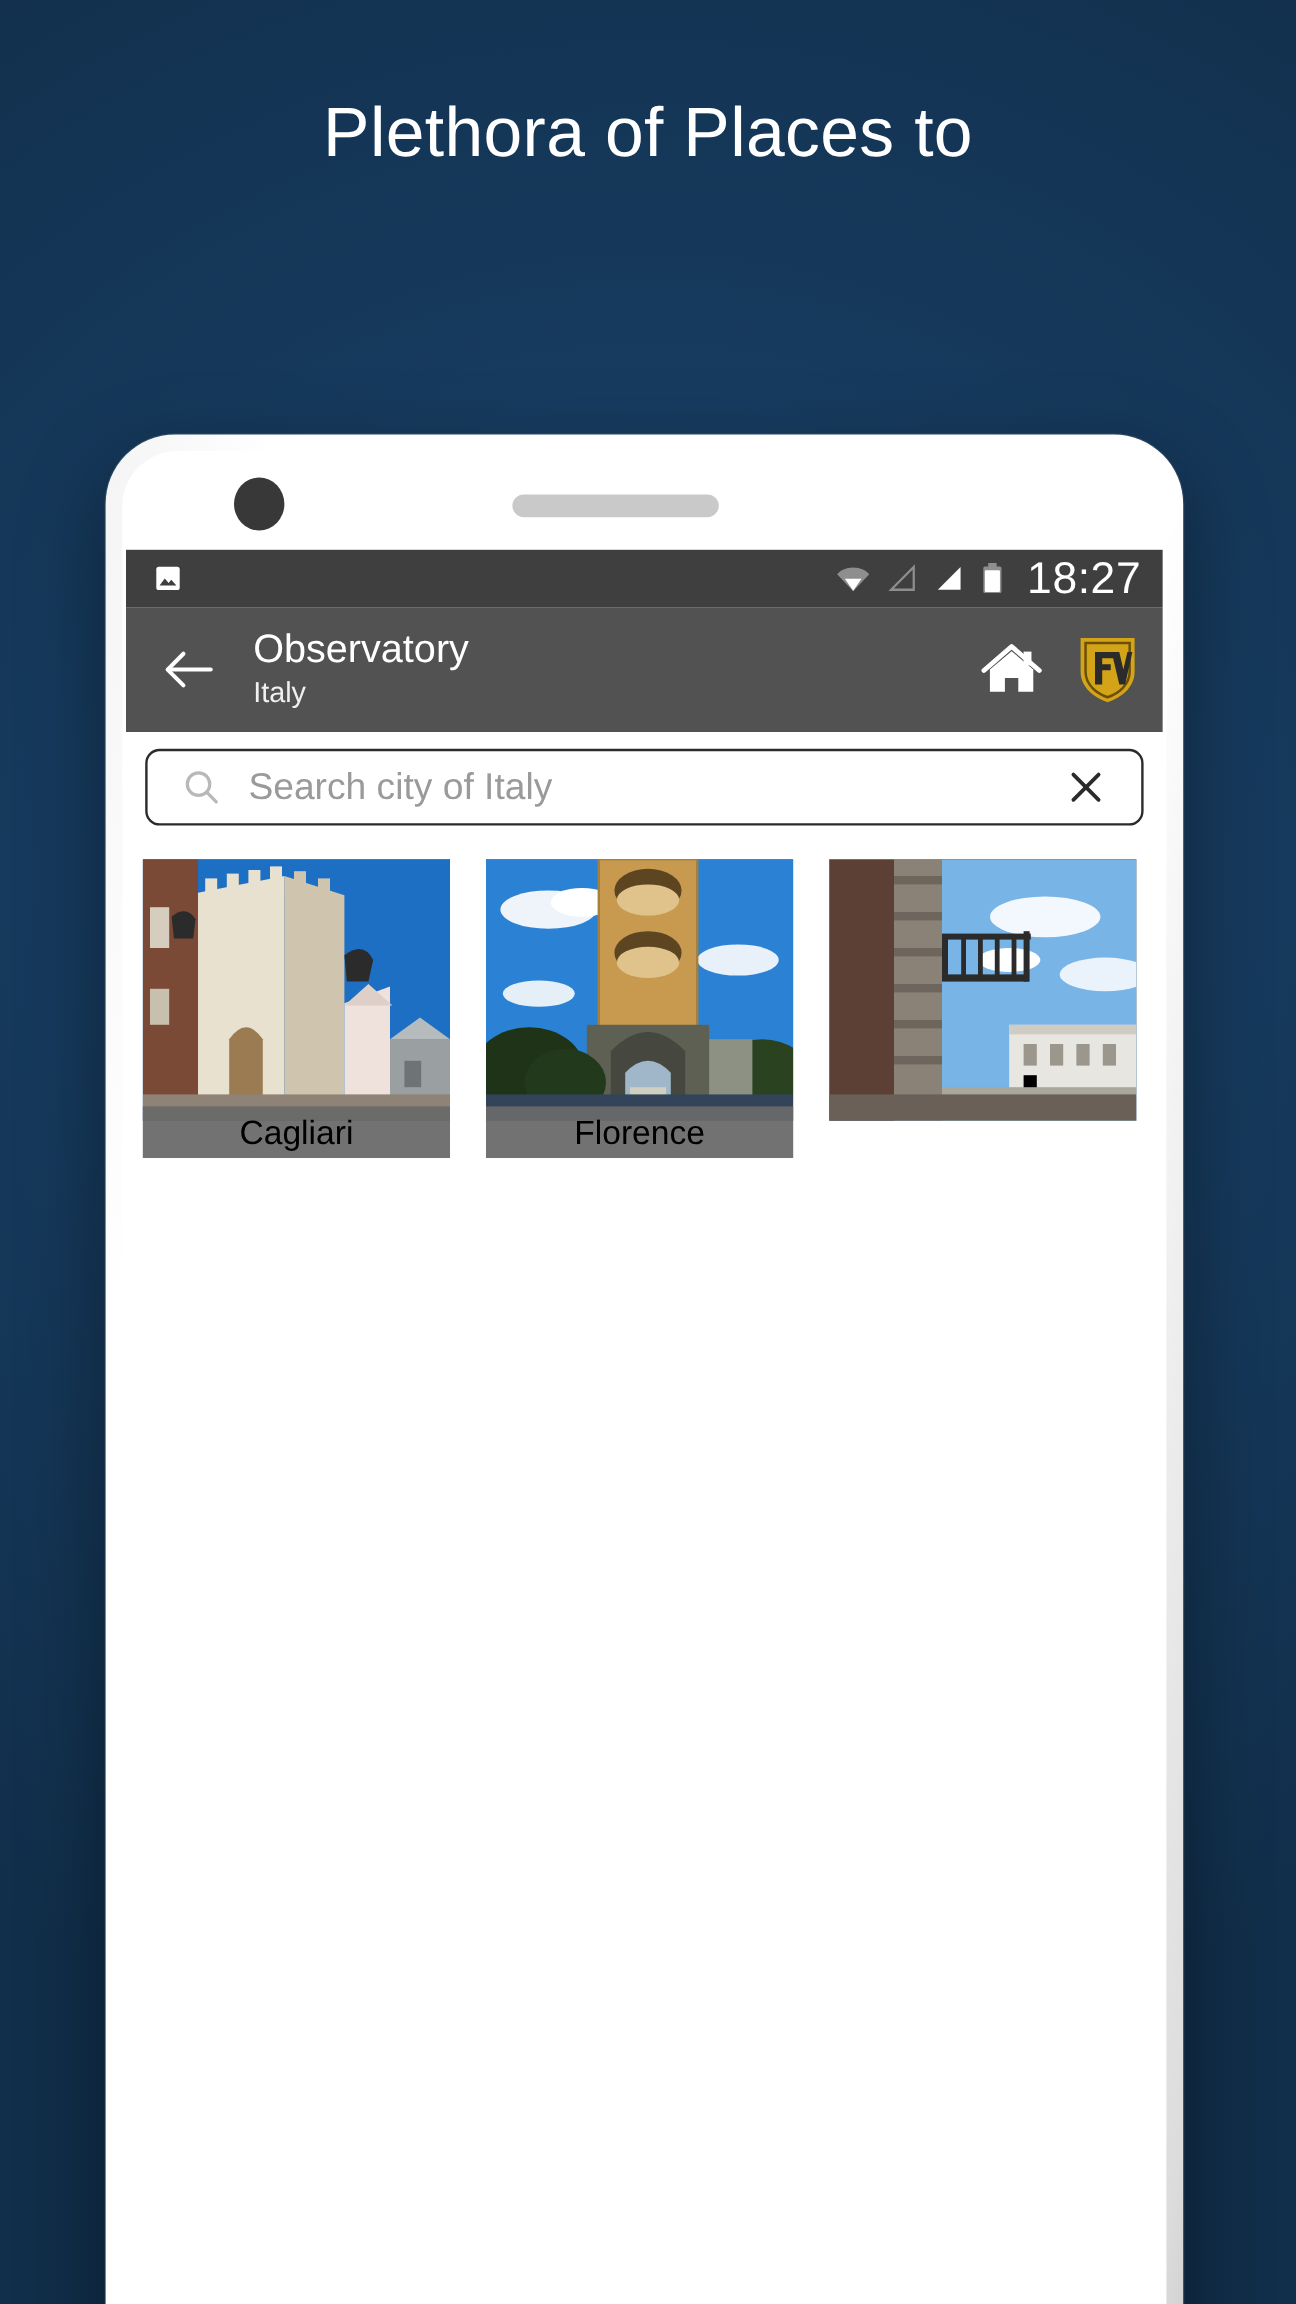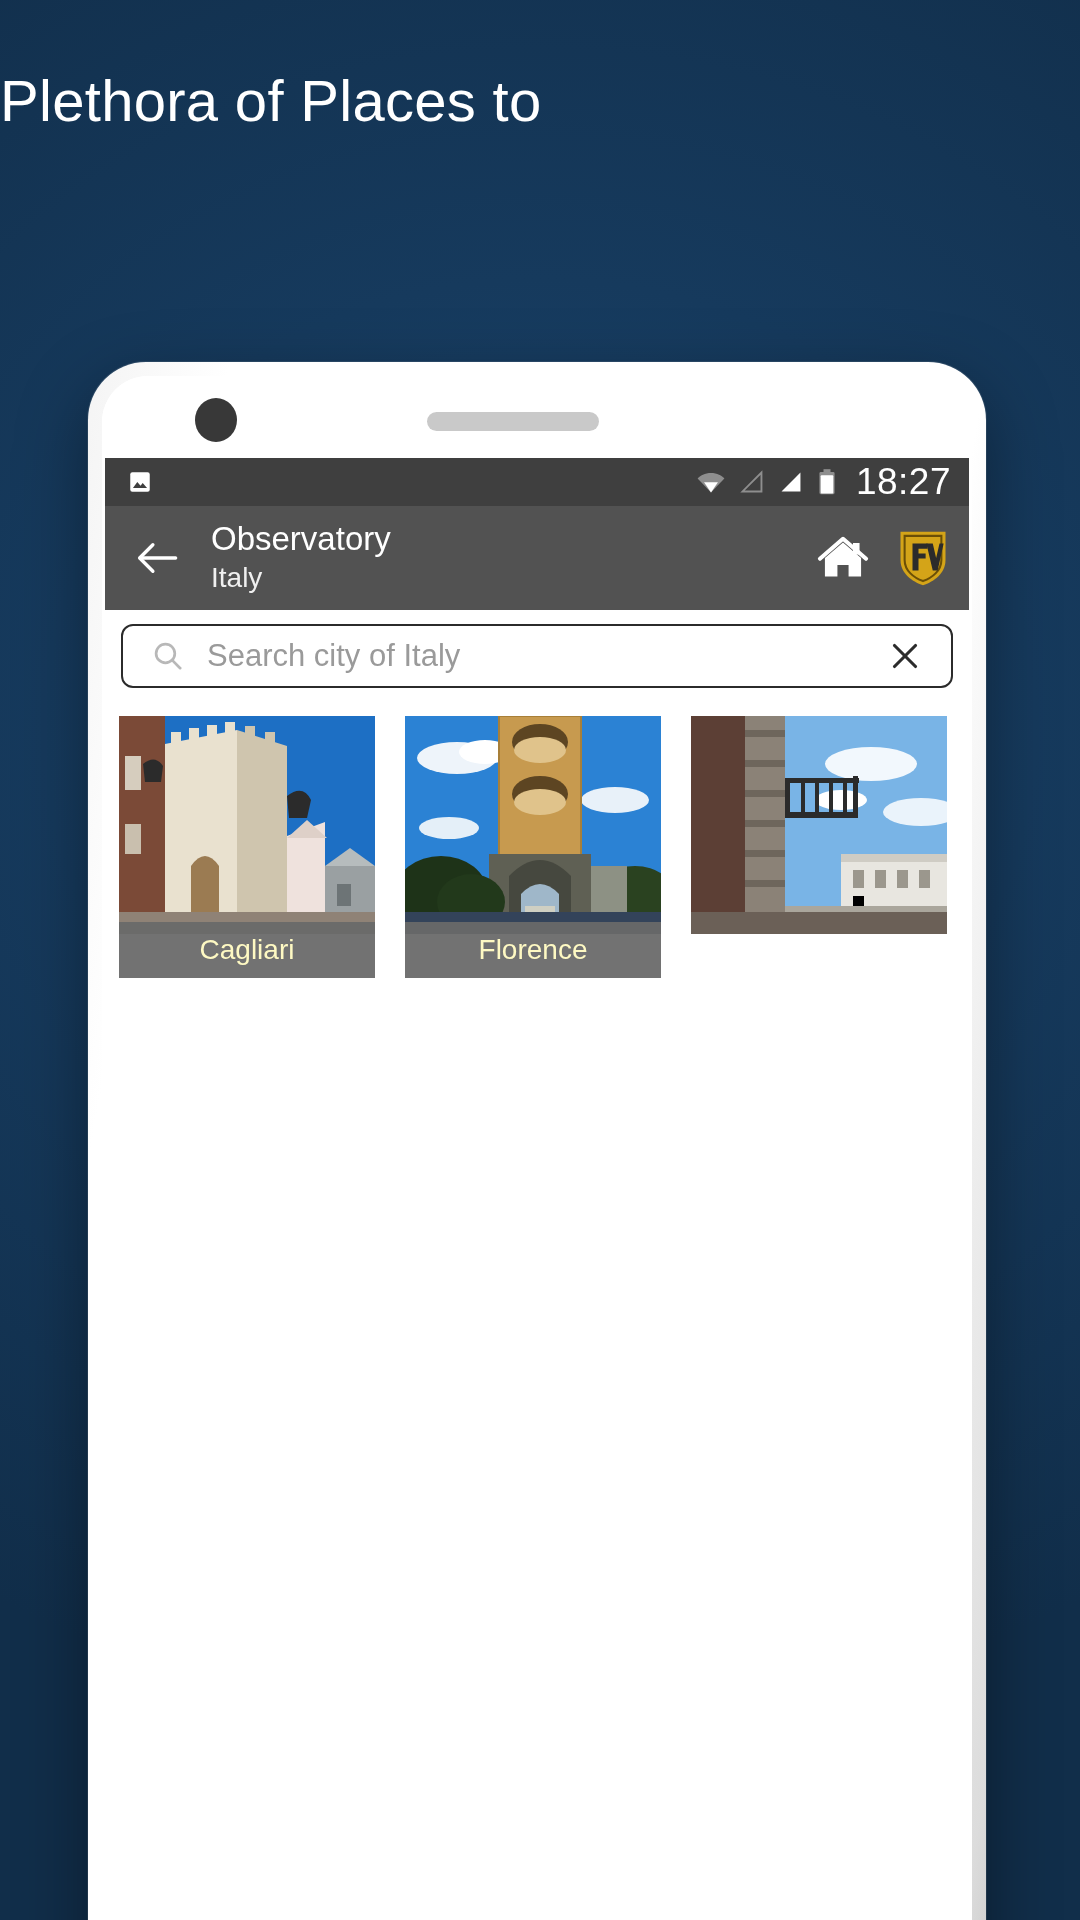--- a/index.html
+++ b/index.html
@@ -14,22 +14,22 @@
   }
   
   .bg-vignette {
     position: absolute; inset: 0;
     background: radial-gradient(ellipse 1100px 1000px at 50% 38%, #1b4670 0%, #163a5d 45%, #112e4a 100%);
   }
 
   
   .headline {
     position: absolute;
-    top: 68px; left: 0; right: 0;
-    text-align: left;
+    top: 78px; left: 0; right: 0;
+    text-align: center;
     color: #ffffff;
     font-size: 58px;
     line-height: 1.14;
     font-weight: 400;
     letter-spacing: 0.3px;
     z-index: 4;
   }
   .headline .l2 { display: block; }
 
   
@@ -120,21 +120,21 @@
   }
   .titles { margin-left: 24px; flex: 1; min-width: 0; }
   .title-main {
     color: #ffffff;
     font-size: 33px;
     line-height: 1.08;
     font-weight: 400;
   }
   .title-sub {
     color: #f0f0f0;
-    font-size: 28px;
+    font-size: 24px;
     line-height: 1.25;
     margin-top: 4px;
   }
   .appbar-actions { display: flex; align-items: center; gap: 22px; flex: 0 0 auto; }
   .action-btn {
     width: 60px; height: 60px;
     display: flex; align-items: center; justify-content: center;
   }
   .brand-shield {
     width: 56px; height: 62px;
@@ -176,23 +176,23 @@
     position: relative;
   }
   .card-img {
     width: 100%;
     height: 218px;
     overflow: hidden;
     position: relative;
     background: #4a6a86;
   }
   .card-label {
-    height: 56px;
+    height: 43px;
     background: rgba(105,105,105,0.94);
-    color: #fef9c3;
+    color: #000000;
     font-size: 28px;
     display: flex;
     align-items: center;
     justify-content: center;
     margin-top: -12px;
     position: relative;
     z-index: 2;
   }
 
   .content-area { background: #ffffff; flex: 1; }

